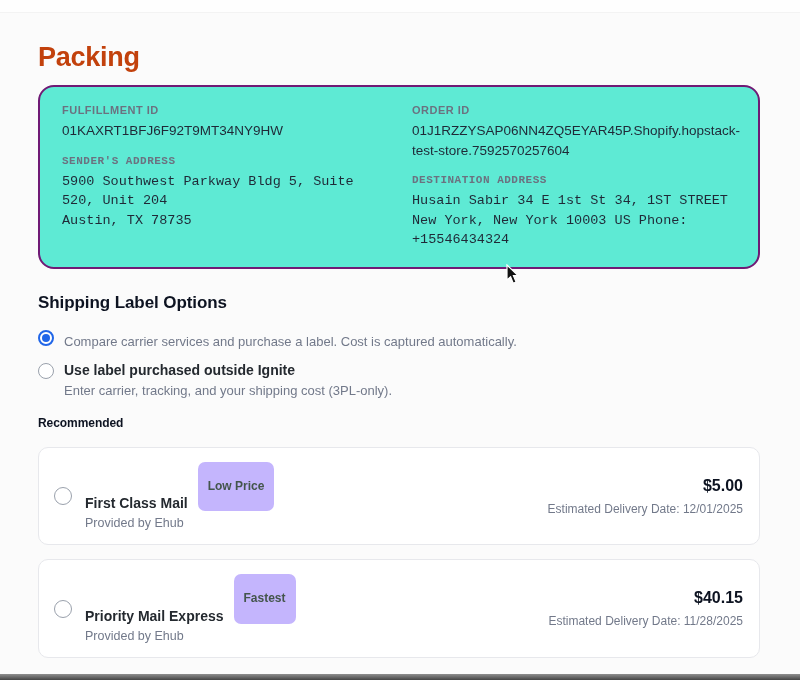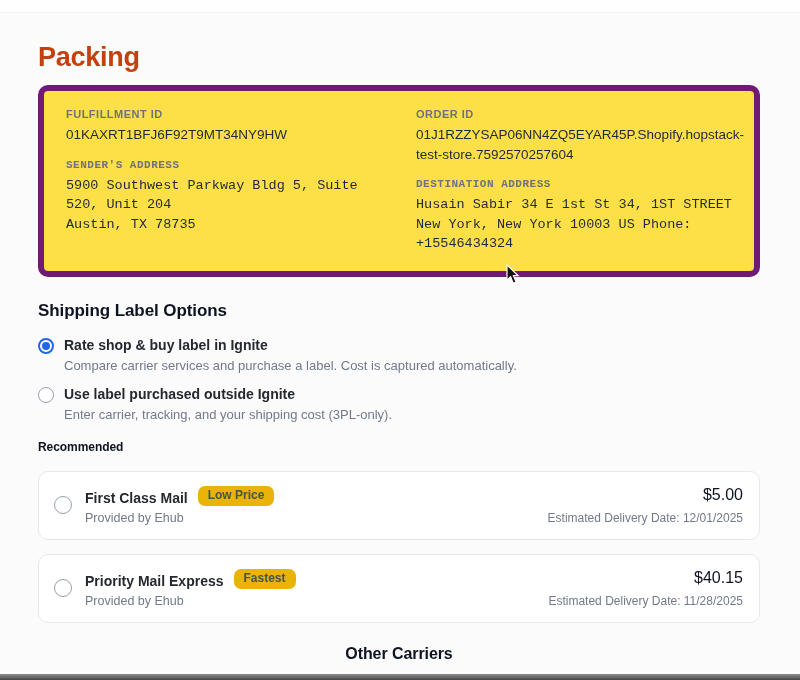--- a/index.html
+++ b/index.html
@@ -21,23 +21,23 @@
   h1.page-title {
     font-size: 27px;
     font-weight: 700;
     color: #c2410c;
     margin: 29px 0 12px;
     letter-spacing: -0.01em;
   }
 
   
   .info-card {
-    background: #fde047;
-    border: 6px solid #701a75;
-    border-radius: 10px;
+    background: #5eead4;
+    border: 2px solid #701a75;
+    border-radius: 16px;
     padding: 17px 14px 17px 22px;
     display: grid;
     grid-template-columns: 330px 1fr;
     column-gap: 20px;
   }
   .field { margin-bottom: 14px; }
   .field:last-child { margin-bottom: 0; font-family: Liberation Mono, monospace; }
   .field-label {
     font-size: 11px;
     font-weight: 600;
@@ -104,28 +104,28 @@
     border: 1.5px solid #9aa1ac;
     background: #fff;
     flex: 0 0 auto;
   }
   .rate-name-row { display: flex; align-items: flex-end; gap: 10px; }
   .rate-name { font-size: 14px; font-weight: 600; color: #24292f; }
   .rate-badge {
     font-size: 12px;
     font-weight: 600;
     color: #44554c;
-    background: #eab308;
+    background: #c4b5fd;
     border-radius: 7px;
-    padding: 2px 10px;
+    padding: 17px 10px;
     line-height: 1.3;
   }
   .rate-provider { font-size: 12.5px; color: #72798a; margin-top: 5px; }
   .rate-right { margin-left: auto; text-align: right; }
-  .rate-price { font-size: 16px; font-weight: 400; color: #0d1321; }
+  .rate-price { font-size: 16px; font-weight: 700; color: #0d1321; }
   .rate-delivery { font-size: 12px; color: #72798a; margin-top: 7px; }
 
   
   .carrier-card {
     background: #ffffff;
     border: 1px solid #e7e8ec;
     border-radius: 10px;
     padding: 18px 16px;
     height: 140px; 
   }
@@ -178,21 +178,20 @@
         <div class="field-value">Husain Sabir 34 E 1st St 34, 1ST STREET New York, New York 10003 US Phone: +15546434324</div>
       </div>
     </div>
   </div>
 
   <h2 class="section-heading h-options">Shipping Label Options</h2>
 
   <div class="radio-option">
     <div class="radio selected"></div>
     <div>
-      <div class="opt-label">Rate shop &amp; buy label in Ignite</div>
       <div class="opt-desc">Compare carrier services and purchase a label. Cost is captured automatically.</div>
     </div>
   </div>
 
   <div class="radio-option">
     <div class="radio"></div>
     <div>
       <div class="opt-label">Use label purchased outside Ignite</div>
       <div class="opt-desc">Enter carrier, tracking, and your shipping cost (3PL-only).</div>
     </div>

